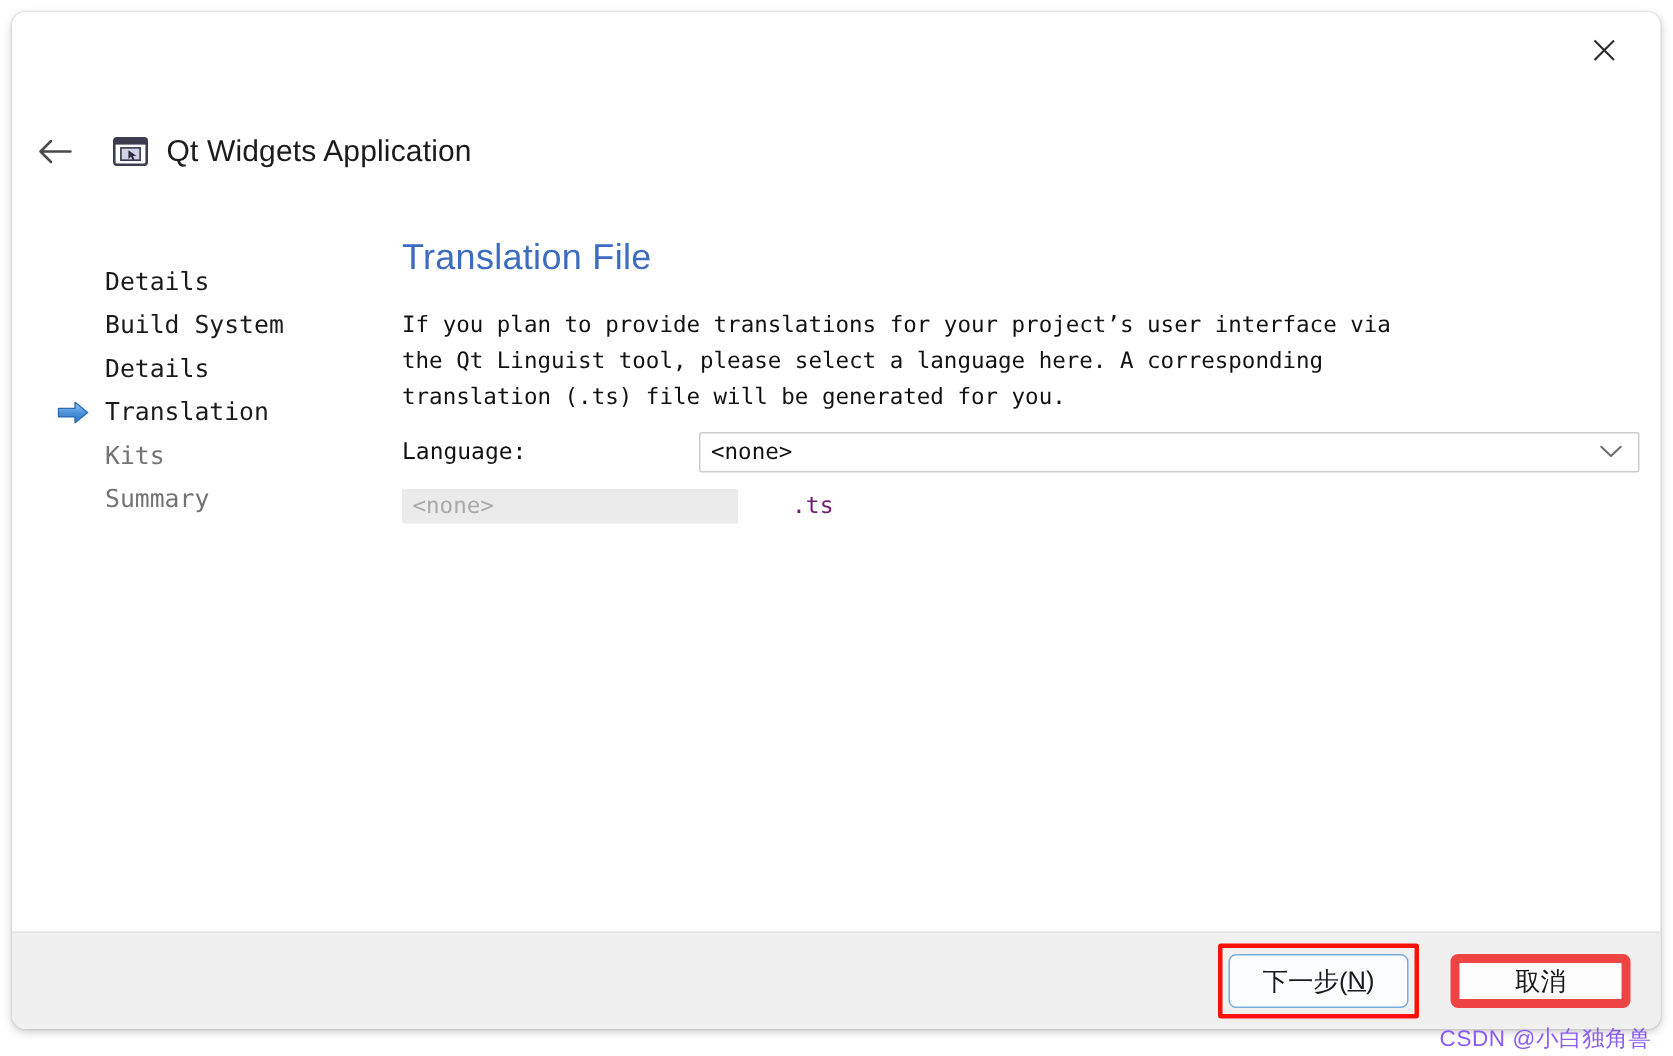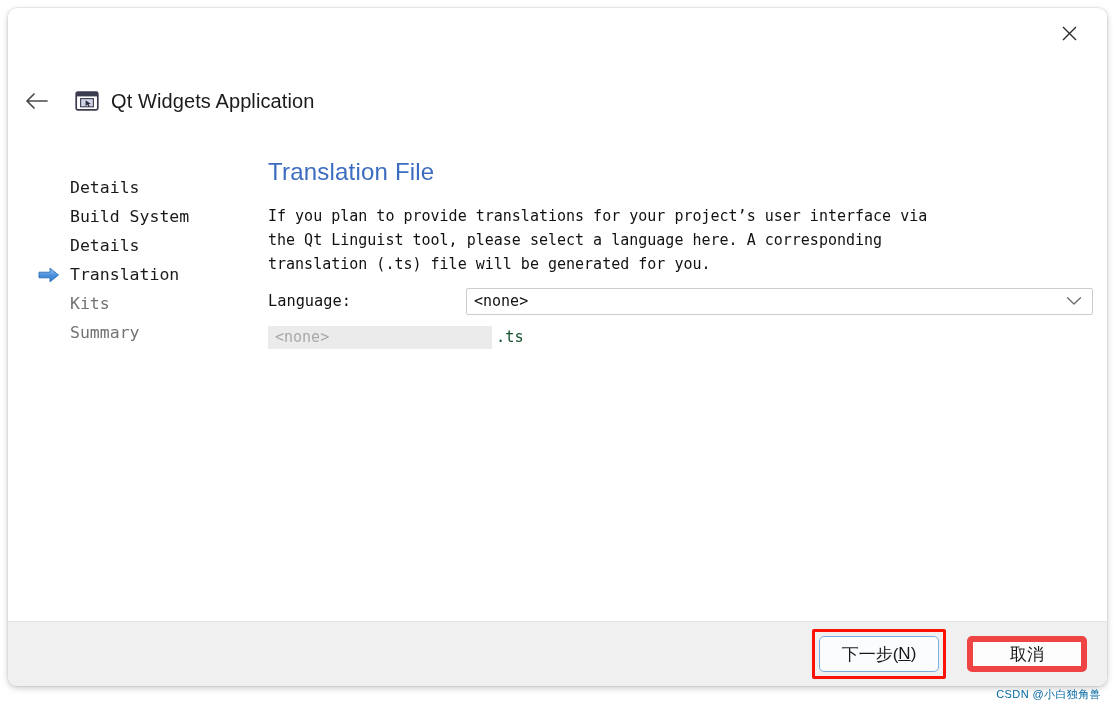--- a/index.html
+++ b/index.html
@@ -192,22 +192,22 @@
   .readonly-field .value {
     font-family: "DejaVu Sans Mono", "Liberation Mono", monospace;
     font-size: 15px;
     color: #a9a9a9;
     margin-left: 7px;
     white-space: nowrap;
   }
   .suffix {
     font-family: "DejaVu Sans Mono", "Liberation Mono", monospace;
     font-size: 15.3px;
-    color: #14532d;
-    margin-left: 4px;
+    color: #701a75;
+    margin-left: 36px;
     white-space: nowrap;
   }
 
   
   .footer {
     position: absolute;
     left: 0;
     bottom: 0;
     width: 100%;
     height: 64px;
@@ -258,22 +258,22 @@
     border-radius: 2px;
     pointer-events: none;
   }
   .btn .mnemonic { text-decoration: underline; }
 
   
   .watermark {
     position: absolute;
     right: 14px;
     bottom: 2px;
-    font-size: 11px;
-    color: #0369a1;
+    font-size: 15px;
+    color: #8b5cf6;
     letter-spacing: 0.4px;
     white-space: nowrap;
     user-select: none;
   }
 </style>
 </head>
 <body>
 
 <div class="dialog">
 

